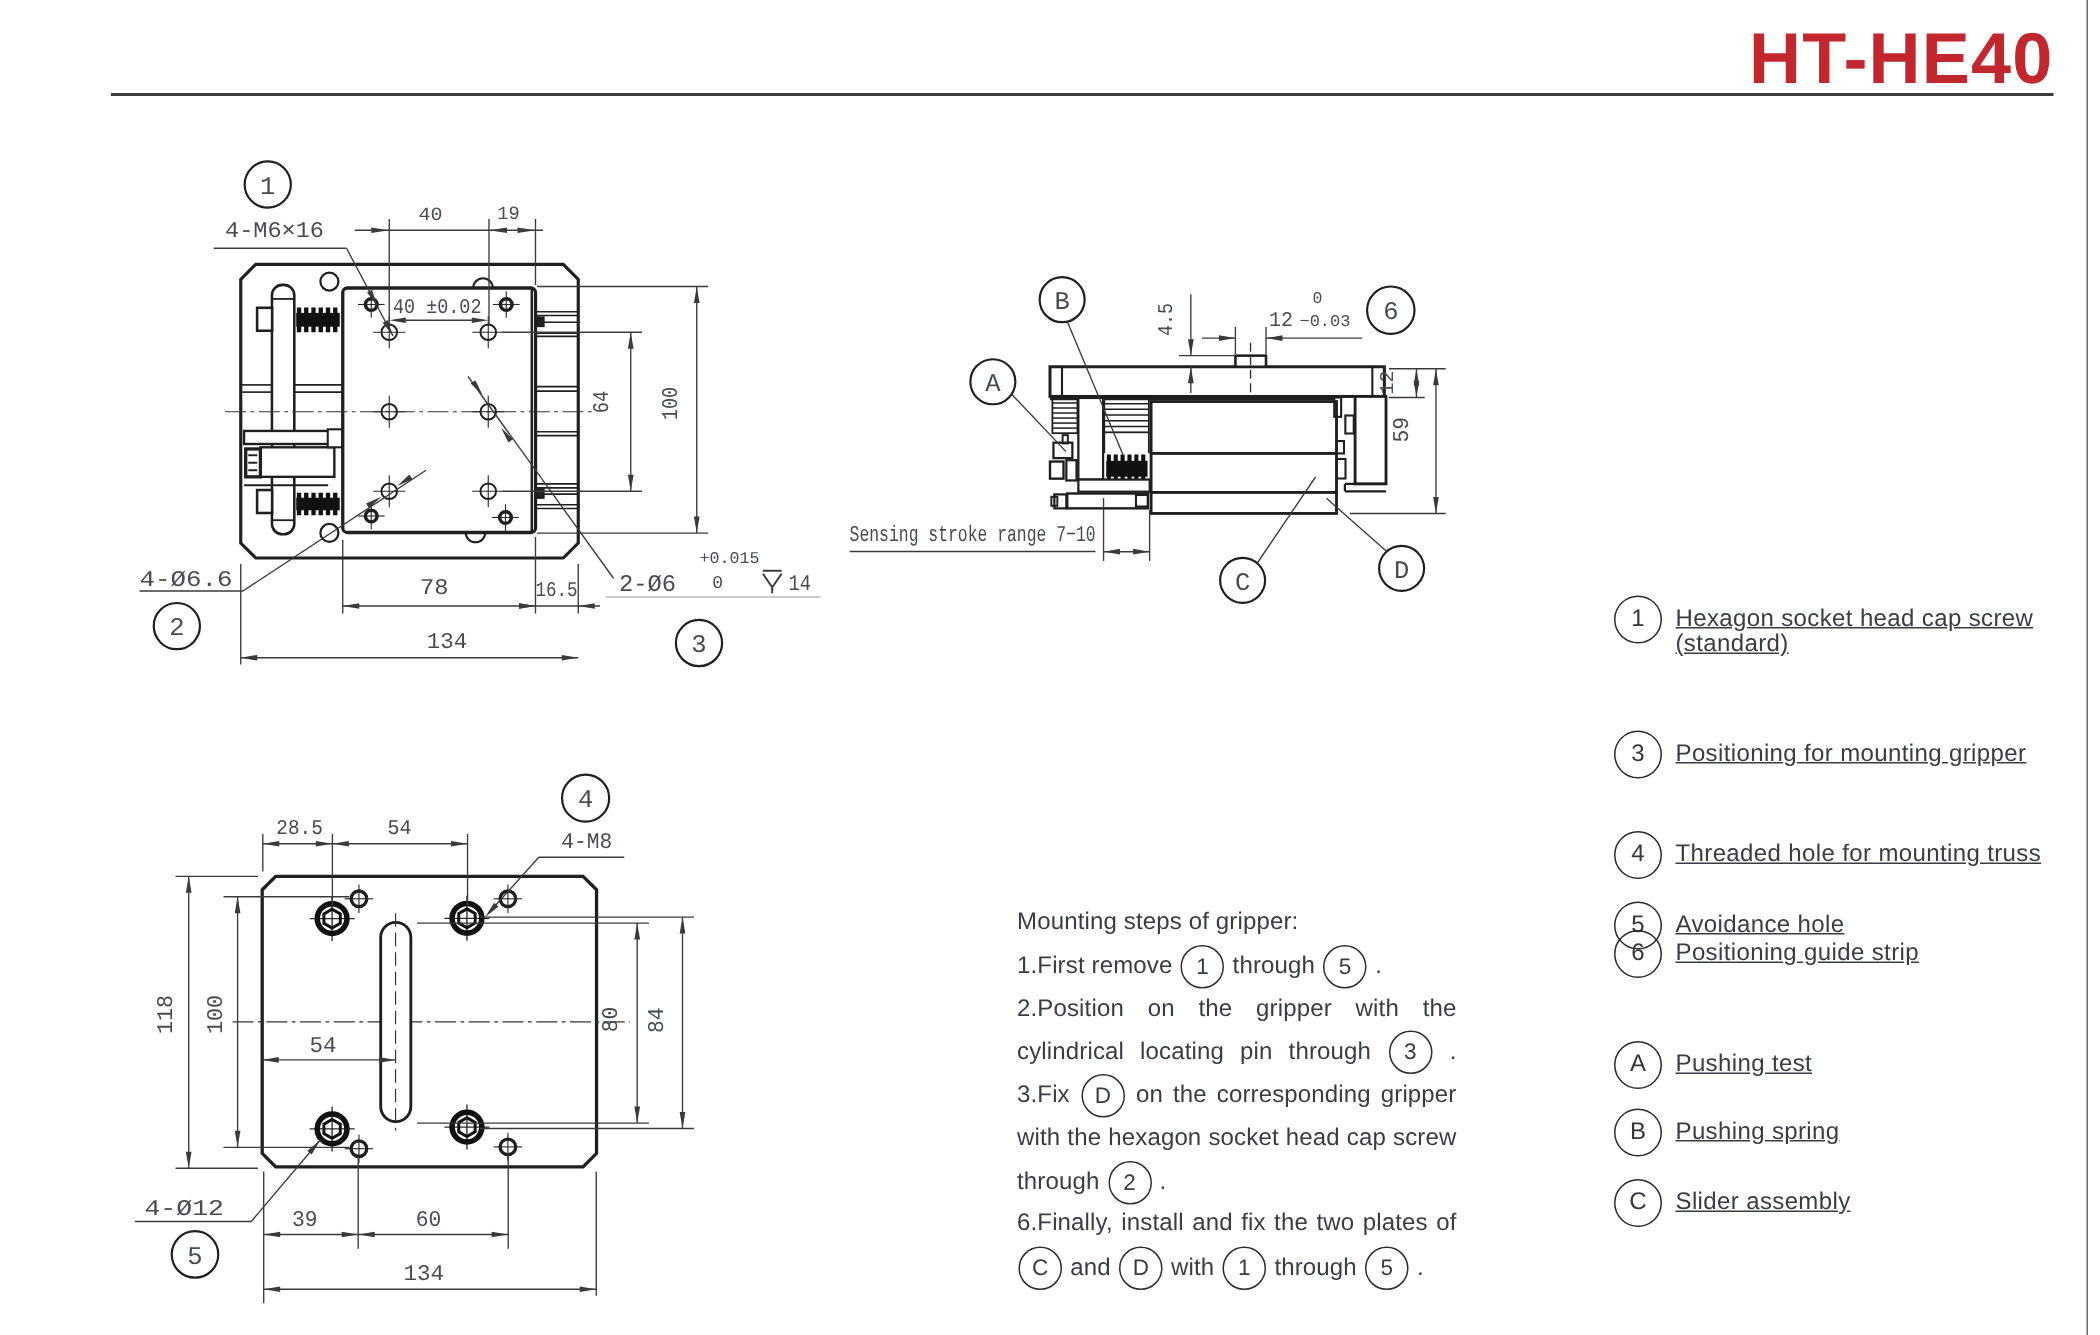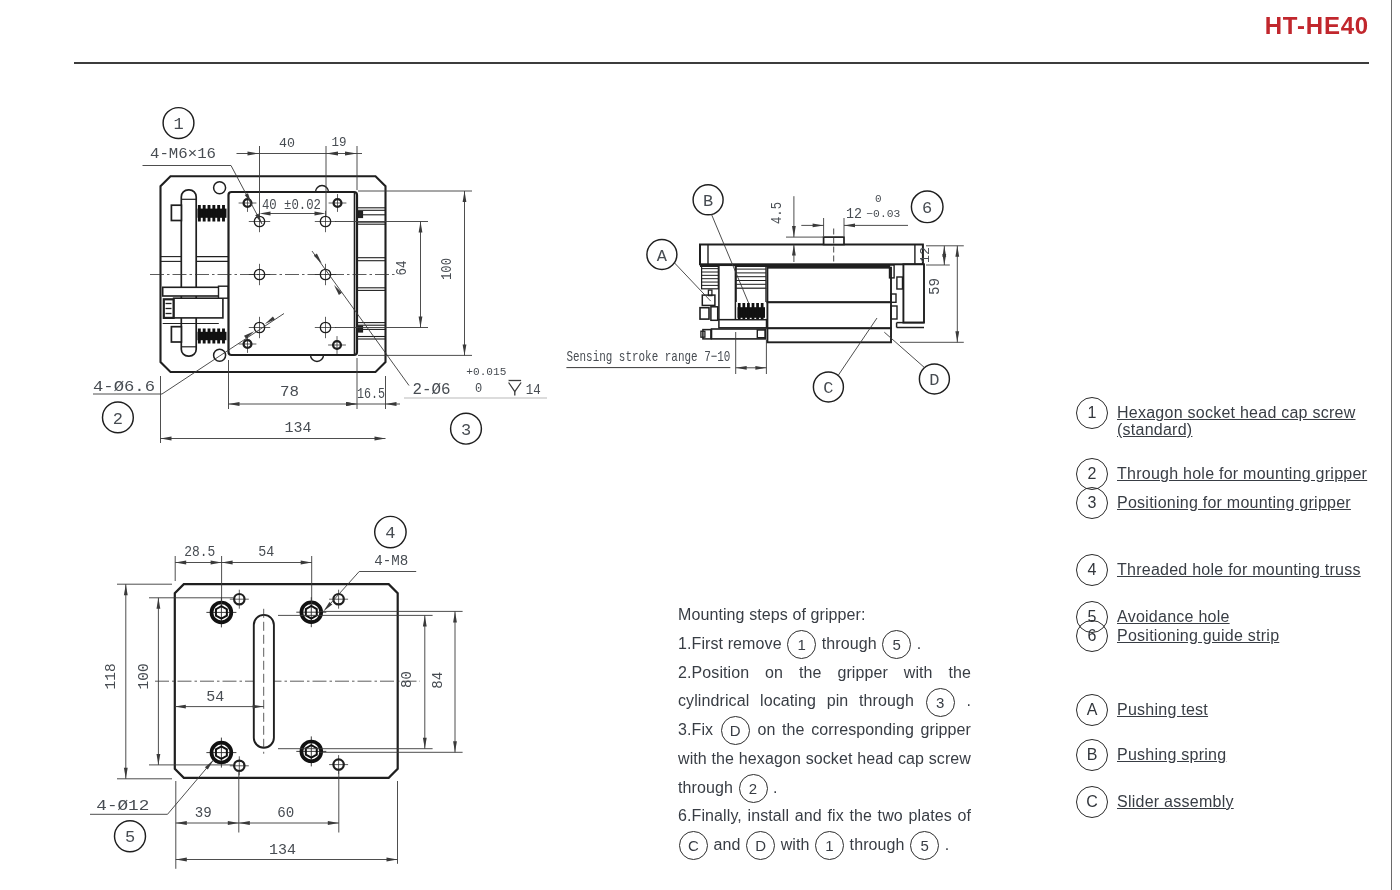--- a/index.html
+++ b/index.html
@@ -1,18 +1,18 @@
 <!DOCTYPE html>
 <html><head>
 <meta charset="utf-8">
 <style>
   html,body{margin:0;padding:0;background:#fff;}
   #page{position:relative;width:1400px;height:890px;background:#fff;overflow:hidden;
         font-family:"Liberation Sans",sans-serif;}
-  #title{position:absolute;top:12px;right:31px;font-size:24px;font-weight:bold;
+  #title{position:absolute;top:12px;right:31px;font-size:48px;font-weight:bold;
         color:#c1272d;letter-spacing:0.8px;}
   #rule{position:absolute;top:62px;left:74px;width:1295px;height:2px;background:#3c3c3c;}
   #pageborder{position:absolute;top:0;left:1391px;width:1px;height:890px;background:#6a6a6a;}
   svg{position:absolute;top:0;left:0;}
   .lrow{position:absolute;left:1076px;white-space:nowrap;}
   .lc{display:inline-block;width:30px;height:30px;border:1.6px solid #2b2b2b;border-radius:50%;
       text-align:center;line-height:30px;font-size:16px;color:#33373d;vertical-align:top;}
   .lt{display:inline-block;margin-left:9px;font-size:16px;letter-spacing:0.25px;color:#383d44;
       vertical-align:top;line-height:17px;padding-top:7px;text-decoration:underline;}
   #steps{position:absolute;left:678px;top:601px;width:293px;font-size:16px;color:#383d44;
@@ -578,21 +578,20 @@
 <div class="j1">cylindrical locating pin through <span class="sc">3</span> .</div>
 <div class="j1">3.Fix <span class="sc">D</span> on the corresponding gripper</div>
 <div class="j1">with the hexagon socket head cap screw</div>
 <div class="j0">through <span class="sc">2</span> .</div>
 <div class="j1">6.Finally, install and fix the two plates of</div>
 <div class="j0"><span class="sc">C</span> and <span class="sc">D</span> with <span class="sc">1</span> through <span class="sc">5</span> .</div>
 </div>
 
 <div class="lrow" style="top:397px"><span class="lc">1</span><span class="lt">Hexagon socket head cap screw<br>(standard)</span></div>
 
-<div class="lrow" style="top:458px"><span class="lc">2</span><span class="lt">Through hole for mounting gripper</span></div>
 
 <div class="lrow" style="top:487px"><span class="lc">3</span><span class="lt">Positioning for mounting gripper</span></div>
 
 <div class="lrow" style="top:554px"><span class="lc">4</span><span class="lt">Threaded hole for mounting truss</span></div>
 
 <div class="lrow" style="top:601px"><span class="lc">5</span><span class="lt">Avoidance hole</span></div>
 
 <div class="lrow" style="top:620px"><span class="lc">6</span><span class="lt">Positioning guide strip</span></div>
 
 <div class="lrow" style="top:694px"><span class="lc">A</span><span class="lt">Pushing test</span></div>

